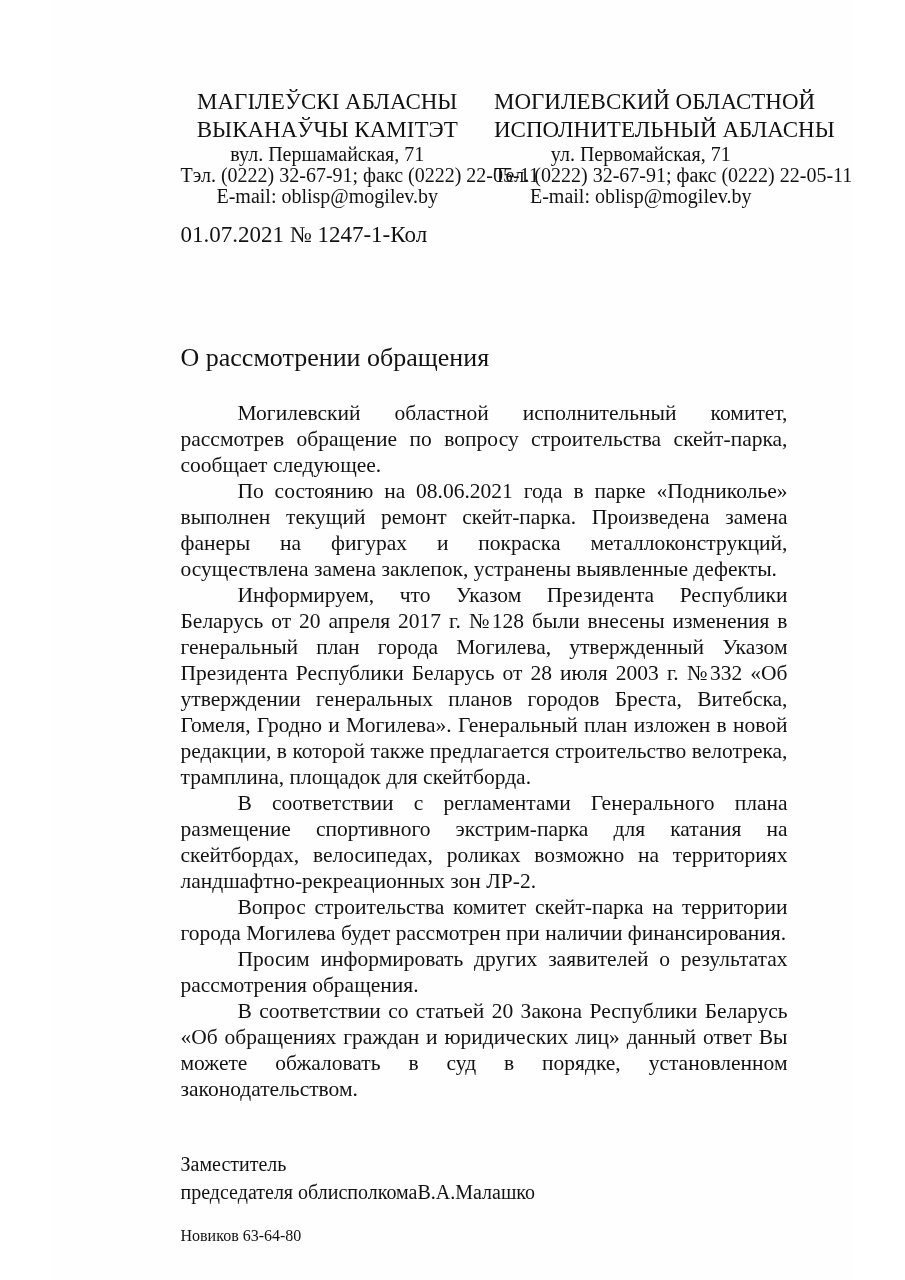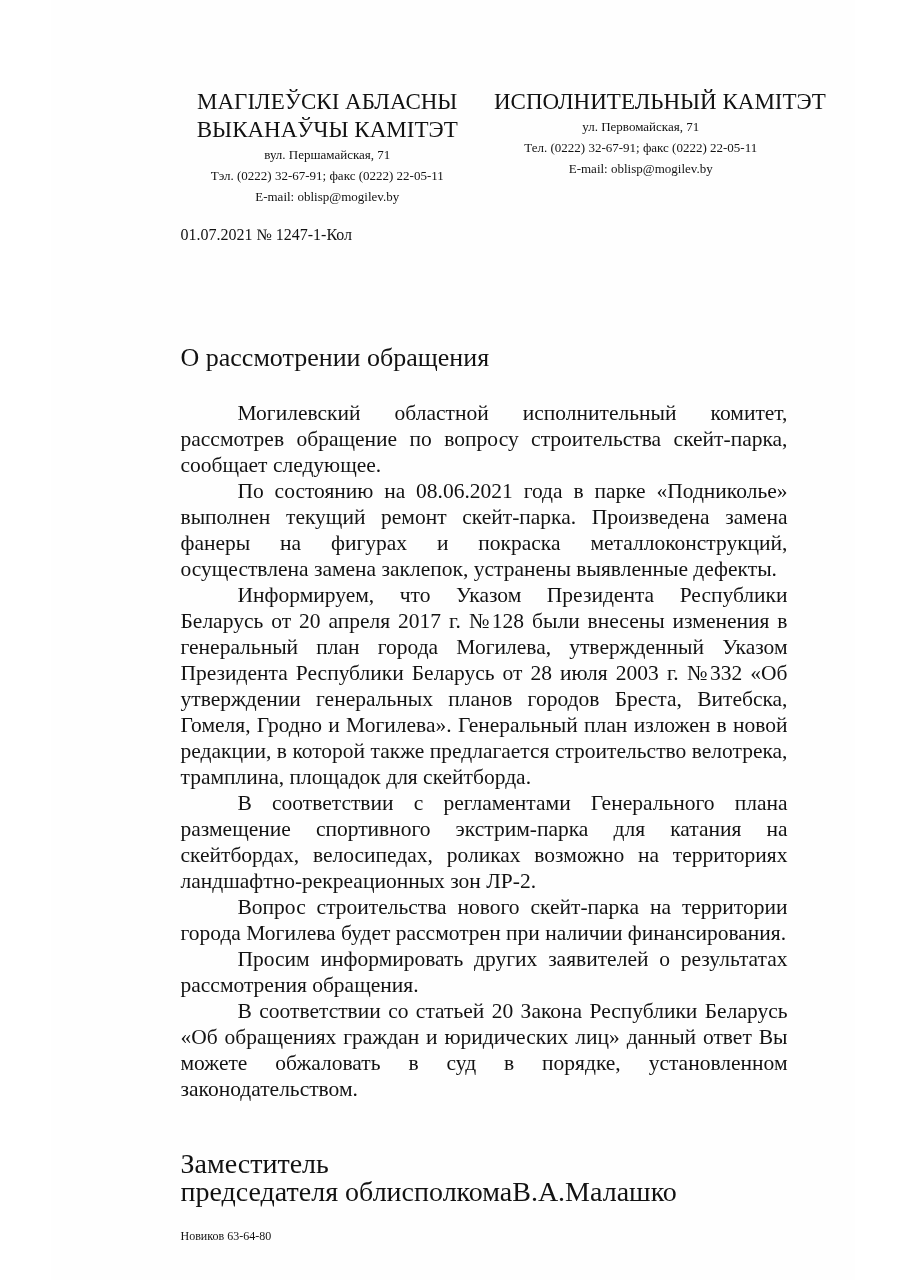--- a/index.html
+++ b/index.html
@@ -13,65 +13,66 @@
     padding: 88px 67px 0 130px;
     color: #121212;
     font-family: "Liberation Serif", "DejaVu Serif", serif;
     overflow: hidden;
   }
   .letterhead { display: flex; width: 100%; }
   .lh-col { width: 50%; text-align: center; }
   .lh-col.left  { padding-right: 10px; box-sizing: border-box; }
   .lh-col.right { padding-left: 10px;  box-sizing: border-box; }
   .org  { font-size: 23px; line-height: 28px; white-space: nowrap; }
-  .addr { font-size: 13px; line-height: 21px; white-space: nowrap; }
-  .ref-line { margin-top: 14px; font-size: 16px; line-height: 28px; }
+  .addr { font-size: 20px; line-height: 21px; white-space: nowrap; }
+  .ref-line { margin-top: 14px; font-size: 23px; line-height: 28px; }
   .subject  { margin-top: 95px; font-size: 26px; line-height: 28px; }
   .body-text {
     margin-top: 28px;
     font-size: 21.5px;
     line-height: 26px;
     text-align: justify;
   }
   .body-text p { margin: 0; text-indent: 57px; }
-  .signature { margin-top: 48px; font-size: 28px; line-height: 28px; }
+  .signature { margin-top: 48px; font-size: 20px; line-height: 28px; }
   .sig-row { display: flex; justify-content: flex-start; align-items: baseline; }
-  .executor { margin-top: 20px; font-size: 12px; line-height: 20px; }
+  .executor { margin-top: 20px; font-size: 16px; line-height: 20px; }
 </style>
 </head>
 <body>
 
 <div class="page">
 
   <header class="letterhead">
     <div class="lh-col left">
       <div class="org">МАГІЛЕЎСКІ АБЛАСНЫ</div>
       <div class="org">ВЫКАНАЎЧЫ КАМІТЭТ</div>
       <div class="addr">вул. Першамайская, 71</div>
       <div class="addr">Тэл. (0222) 32-67-91; факс (0222) 22-05-11</div>
       <div class="addr">E-mail: oblisp@mogilev.by</div>
     </div>
     <div class="lh-col right">
-      <div class="org">ИСПОЛНИТЕЛЬНЫЙ КАМІТЭТ</div>
+      <div class="org">МОГИЛЕВСКИЙ ОБЛАСТНОЙ</div>
+      <div class="org">ИСПОЛНИТЕЛЬНЫЙ АБЛАСНЫ</div>
       <div class="addr">ул. Первомайская, 71</div>
       <div class="addr">Тел. (0222) 32-67-91; факс (0222) 22-05-11</div>
       <div class="addr">E-mail: oblisp@mogilev.by</div>
     </div>
   </header>
 
   <div class="ref-line">01.07.2021 № 1247-1-Кол</div>
 
   <div class="subject">О рассмотрении обращения</div>
 
   <div class="body-text">
     <p>Могилевский областной исполнительный комитет, рассмотрев обращение по вопросу строительства скейт-парка, сообщает следующее.</p>
     <p>По состоянию на 08.06.2021 года в парке «Подниколье» выполнен текущий ремонт скейт-парка. Произведена замена фанеры на фигурах и покраска металлоконструкций, осуществлена замена заклепок, устранены выявленные дефекты.</p>
     <p>Информируем, что Указом Президента Республики Беларусь от 20 апреля 2017 г. №128 были внесены изменения в генеральный план города Могилева, утвержденный Указом Президента Республики Беларусь от 28 июля 2003 г. №332 «Об утверждении генеральных планов городов Бреста, Витебска, Гомеля, Гродно и Могилева». Генеральный план изложен в новой редакции, в которой также предлагается строительство велотрека, трамплина, площадок для скейтборда.</p>
     <p>В соответствии с регламентами Генерального плана размещение спортивного экстрим-парка для катания на скейтбордах, велосипедах, роликах возможно на территориях ландшафтно-рекреационных зон ЛР-2.</p>
-    <p>Вопрос строительства нового скейт-парка на территории города Могилева будет рассмотрен при наличии финансирования.</p>
+    <p>Вопрос строительства комитет скейт-парка на территории города Могилева будет рассмотрен при наличии финансирования.</p>
     <p>Просим информировать других заявителей о результатах рассмотрения обращения.</p>
     <p>В соответствии со статьей 20 Закона Республики Беларусь «Об обращениях граждан и юридических лиц» данный ответ Вы можете обжаловать в суд в порядке, установленном законодательством.</p>
   </div>
 
   <div class="signature">
     <div>Заместитель</div>
     <div class="sig-row">
       <span>председателя облисполкома</span>
       <span>В.А.Малашко</span>
     </div>

